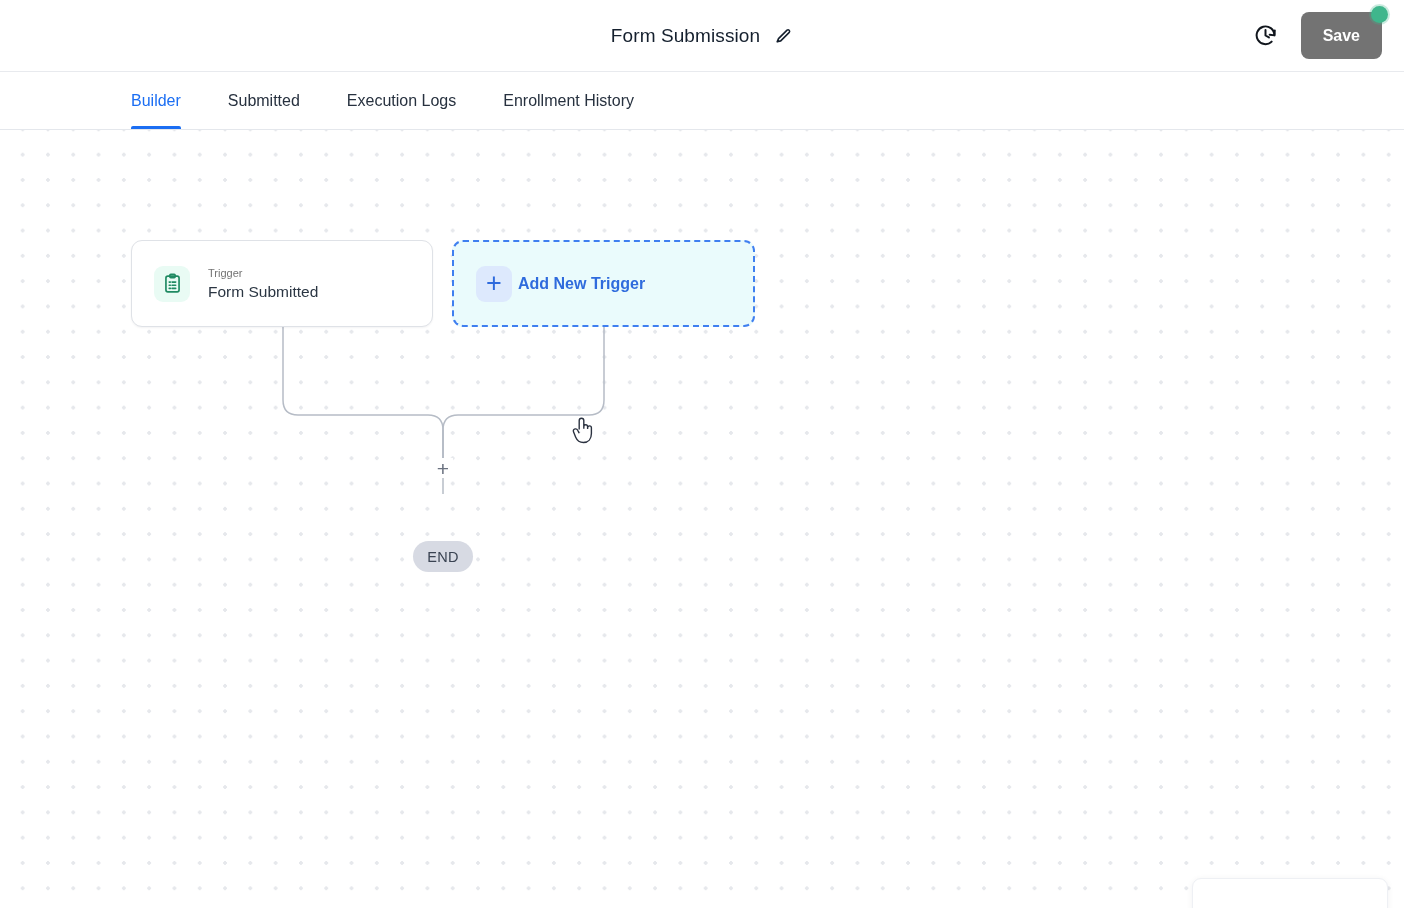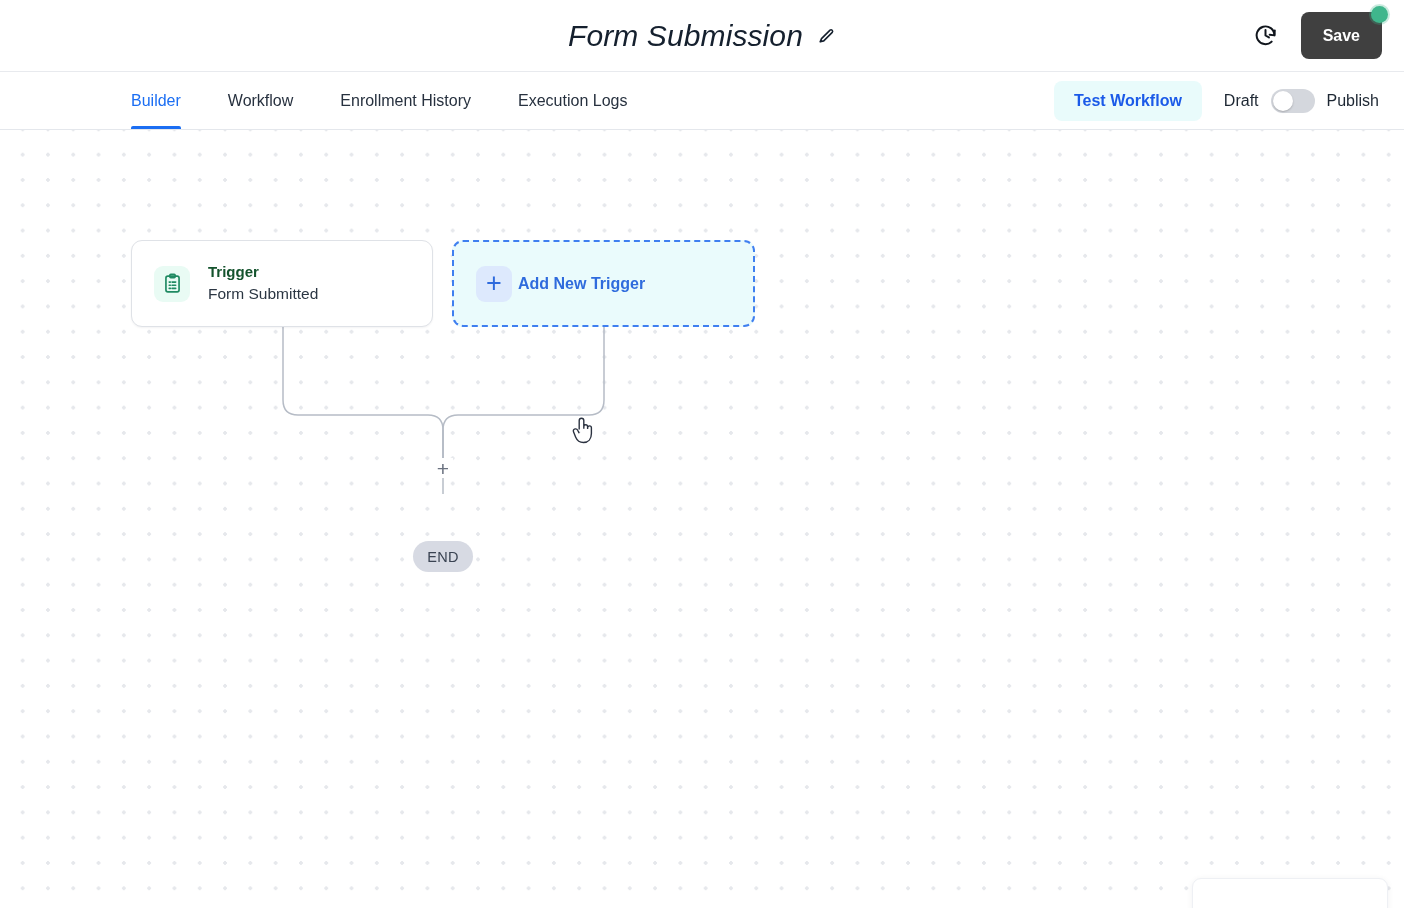--- a/index.html
+++ b/index.html
@@ -22,39 +22,38 @@
     display: flex; align-items: center;
   }
   .title-wrap {
     position: absolute; left: 0; top: 0;
     width: 1404px; height: 71px;
     display: flex; align-items: center; justify-content: center;
     gap: 14px;
     pointer-events: none;
   }
   .page-title {
-    font-size: 30px; font-weight: 400; color: #15202e;
+    font-size: 19px; font-weight: 400; color: #15202e;
     letter-spacing: 0.1px;
     pointer-events: auto;
-    font-style: italic;
   }
   .edit-icon { display: flex; align-items: center; pointer-events: auto; cursor: pointer; }
 
   .topbar-right {
     position: absolute; right: 22px; top: 0; height: 71px;
     display: flex; align-items: center; gap: 18px;
   }
   .icon-btn {
     width: 34px; height: 34px;
     display: flex; align-items: center; justify-content: center;
     cursor: pointer; background: none; border: none; padding: 0;
   }
   .save-wrap { position: relative; }
   .save-btn {
-    background: #404040;
+    background: #737373;
     color: #ffffff;
     font-size: 16px; font-weight: 700;
     border: none; border-radius: 8px;
     padding: 0 22px; height: 47px;
     cursor: pointer;
     font-family: "Liberation Sans", sans-serif;
   }
   .save-dot {
     position: absolute; top: -6px; right: -6px;
     width: 17px; height: 17px; border-radius: 50%;
@@ -137,21 +136,21 @@
   }
   .node-icon {
     width: 36px; height: 36px; border-radius: 9px;
     margin-left: 22px;
     display: flex; align-items: center; justify-content: center;
     flex: 0 0 auto;
   }
   .icon-green { background: #e9fbf4; }
   .icon-blue  { background: #dde9fd; }
   .node-text { margin-left: 18px; display: flex; flex-direction: column; gap: 4px; }
-  .node-kind { font-size: 15px; color: #14532d; line-height: 1.1; font-weight: bold; }
+  .node-kind { font-size: 11px; color: #737373; line-height: 1.1; }
   .node-name { font-size: 15.5px; color: #2b3643; line-height: 1.15; }
 
   .node-add {
     left: 452px; top: 110px;
     width: 303px; height: 87px;
     background: #eafbfc;
     border: 2px dashed #3f7ff0;
     border-radius: 11px;
     cursor: pointer;
   }
@@ -214,35 +213,25 @@
     <span class="save-wrap">
       <button class="save-btn">Save</button>
       <span class="save-dot"></span>
     </span>
   </div>
 </div>
 
 <div class="tabbar">
   <div class="tabs">
     <div class="tab active">Builder</div>
-    <div class="tab">Workflow</div>
+    <div class="tab">Submitted</div>
+    <div class="tab">Execution Logs</div>
     <div class="tab">Enrollment History</div>
-    <div class="tab">Execution Logs</div>
-  </div>
-
-  <div class="tabbar-right">
-    <button class="test-btn">Test Workflow</button>
-    <div class="toggle-group">
-      <span class="toggle-label">Draft</span>
-      <div class="switch">
-        <div class="knob"></div>
-      </div>
-      <span class="toggle-label">Publish</span>
-    </div>
-  </div>
+  </div>
+
 </div>
 
 <div class="canvas">
 
   <svg class="edges">
 
     <path d="M283,197 L283,270 Q283,285 298,285 L428,285 Q443,285 443,300 L443,330" fill="none" stroke="#b6bcc6" stroke-width="1.5"></path>
 
     <path d="M604,197 L604,270 Q604,285 589,285 L458,285 Q443,285 443,300 L443,330" fill="none" stroke="#b6bcc6" stroke-width="1.5"></path>
 

